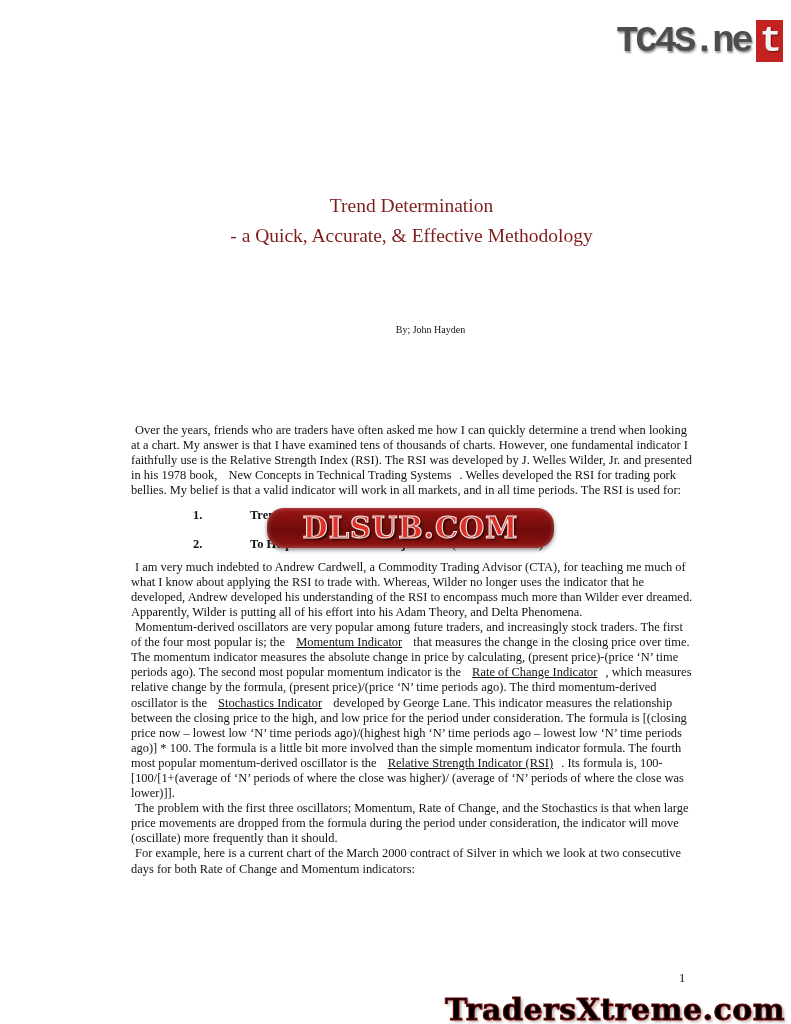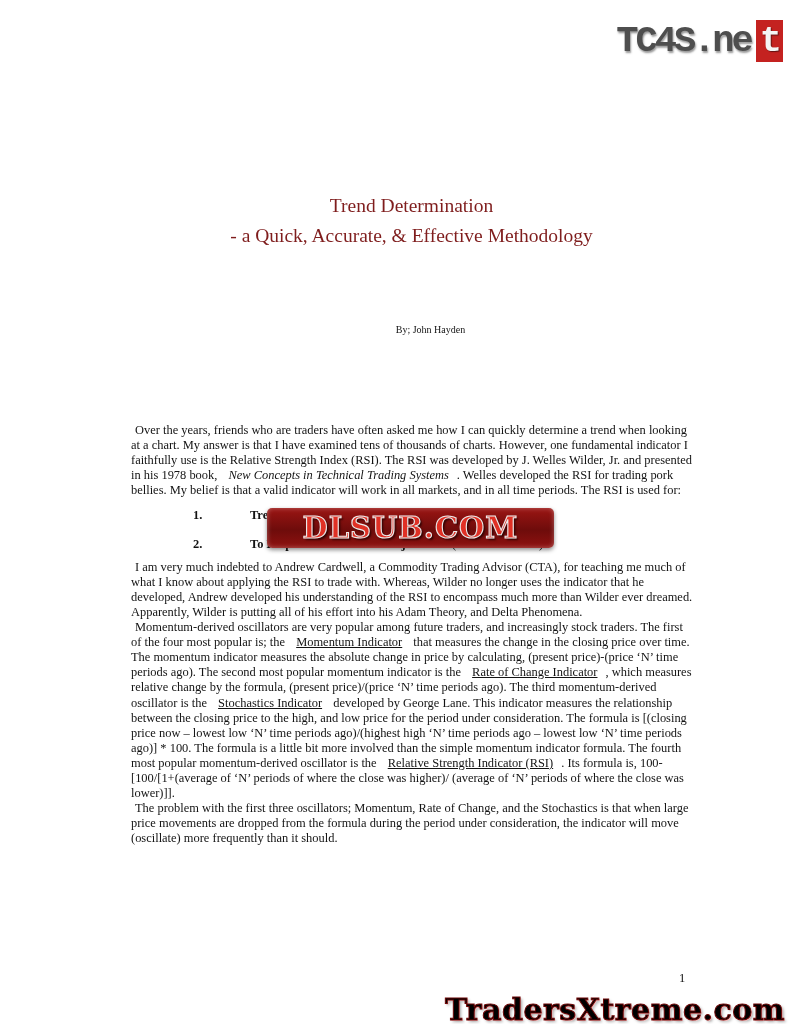--- a/index.html
+++ b/index.html
@@ -38,36 +38,36 @@
 
   
   .column {
     position: absolute; top: 407px; left: 115px; width: 565px;
     font-size: 12.45px; line-height: 15.1px; text-align: left;
   }
   p.body-par { margin: 0; }
   .mt28 { margin-top: 28px; }
   .mt15 { margin-top: 15px; }
   .mt14 { margin-top: 14px; }
-  .seg-i { font-style: italic; }
+  .seg-i { }
   .seg-u { text-decoration: underline; }
   .seg-b { font-weight: bold; text-align: right; }
 
   .list { margin-top: 6px; }
   .list-item { display: flex; margin-top: 5px; }
   .list-item:first-child { margin-top: 0; }
   .list-num { flex: 0 0 95px; padding-left: 50px; font-weight: bold; }
   .list-text { flex: 1 1 auto; }
 
   
   .dlsub {
     position: absolute; left: 251px; top: 492px; width: 287px; height: 40px;
     display: flex; align-items: center; justify-content: center;
     background: linear-gradient(180deg, #9b1513, #6e0c0b 55%, #8f1210);
-    border-radius: 5px;
+    border-radius: 17px;
     box-shadow: 0 2px 4px rgba(0,0,0,.45), inset 0 0 5px rgba(255,255,255,.35);
     font-family: "DejaVu Serif", serif; font-weight: bold;
     font-size: 29px; letter-spacing: 1px;
     color: #e03025;
     -webkit-text-stroke: 1.1px #ececec;
     text-shadow: 2px 2px 2px rgba(40,0,0,.85);
     white-space: nowrap;
   }
 
   
@@ -109,20 +109,21 @@
       </div>
       <div class="list-item">
         <span class="list-num">2.</span>
         <span class="list-text"><span class="seg-b">To Help Determine Price Objectives</span><span> (not covered here)</span></span>
       </div>
     </div>
 
     <p class="body-par mt28"><span>I am very much indebted to Andrew Cardwell, a Commodity Trading Advisor (CTA), for teaching me much of what I know about applying the RSI to trade with. Whereas, Wilder no longer uses the indicator that he developed, Andrew developed his understanding of the RSI to encompass much more than Wilder ever dreamed. Apparently, Wilder is putting all of his effort into his Adam Theory, and Delta Phenomena.</span></p>
     <p class="body-par mt15"><span>Momentum-derived oscillators are very popular among future traders, and increasingly stock traders. The first of the four most popular is; the </span><span class="seg-u">Momentum Indicator</span><span> that measures the change in the closing price over time. The momentum indicator measures the absolute change in price by calculating,  (present price)-(price ‘N’ time periods ago). The second most popular momentum indicator is the </span><span class="seg-u">Rate of Change Indicator</span><span>, which measures relative change by the formula, (present price)/(price ‘N’ time periods ago). The third momentum-derived oscillator is the </span><span class="seg-u">Stochastics Indicator</span><span> developed by George Lane. This indicator measures the relationship between the closing price to the high, and low price for the period under consideration. The formula is [(closing price now – lowest low ‘N’ time periods ago)/(highest high ‘N’ time periods ago – lowest low ‘N’ time periods ago)] * 100. The formula is a little bit more involved than the simple momentum indicator formula. The fourth most popular momentum-derived oscillator is the </span><span class="seg-u">Relative Strength Indicator (RSI)</span><span>. Its formula is, 100-[100/[1+(average of ‘N’ periods of where the close was higher)/ (average of ‘N’ periods of where the close was lower)]].</span></p>
     <p class="body-par mt15"><span>The problem with the first three oscillators; Momentum, Rate of Change, and the Stochastics is that when large price movements are dropped from the formula during the period under consideration, the indicator will move (oscillate) more frequently than it should.</span></p>
+    <p class="body-par mt14"><span>For example, here is a current chart of the March 2000 contract of Silver in which we look at two consecutive days for both Rate of Change and Momentum indicators:</span></p>
   </div>
 
   <div class="dlsub">DLSUB.COM</div>
 
   <div class="page-number">1</div>
 
   <div class="tx">TradersXtreme.com</div>
 
 </div>
 

